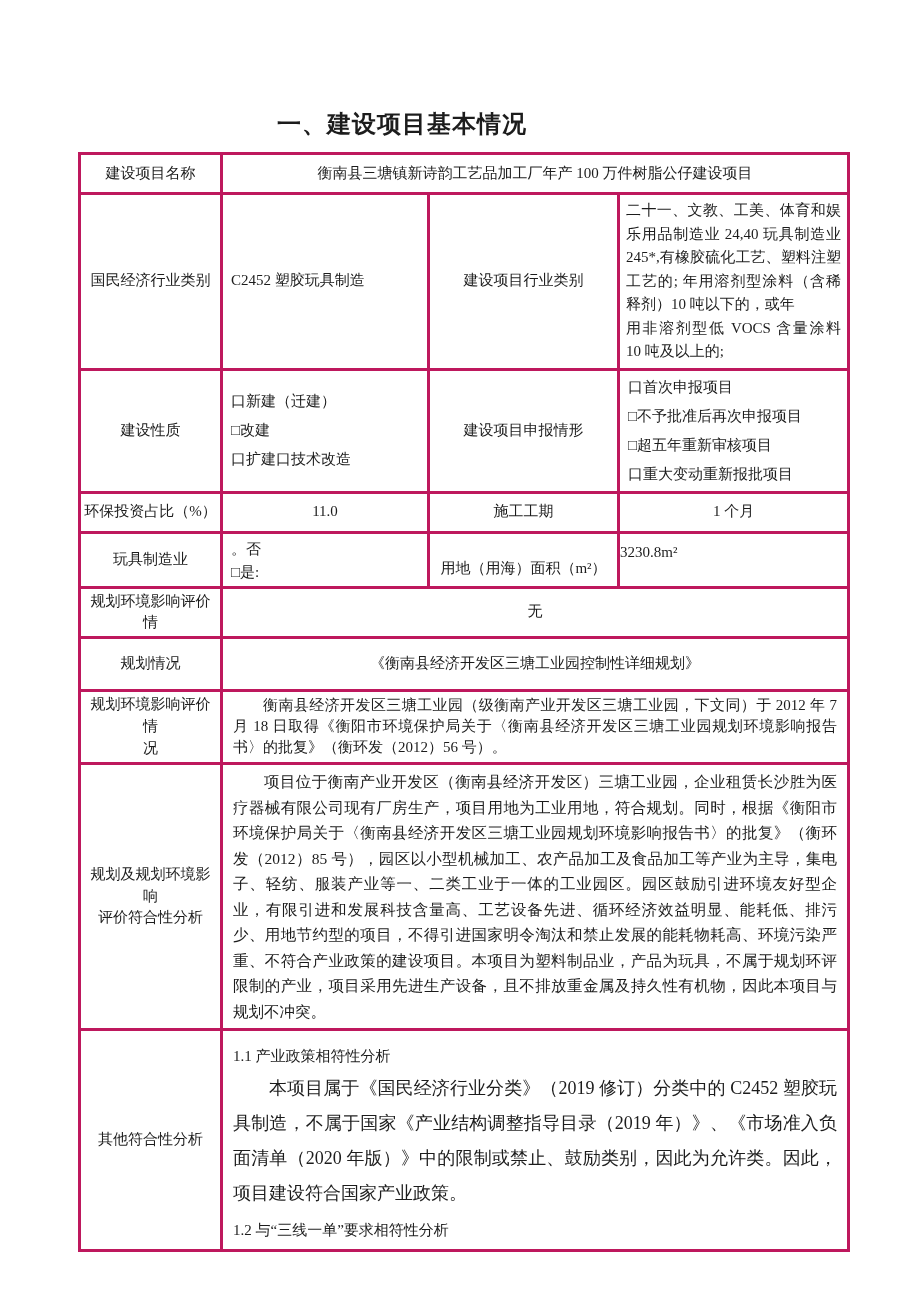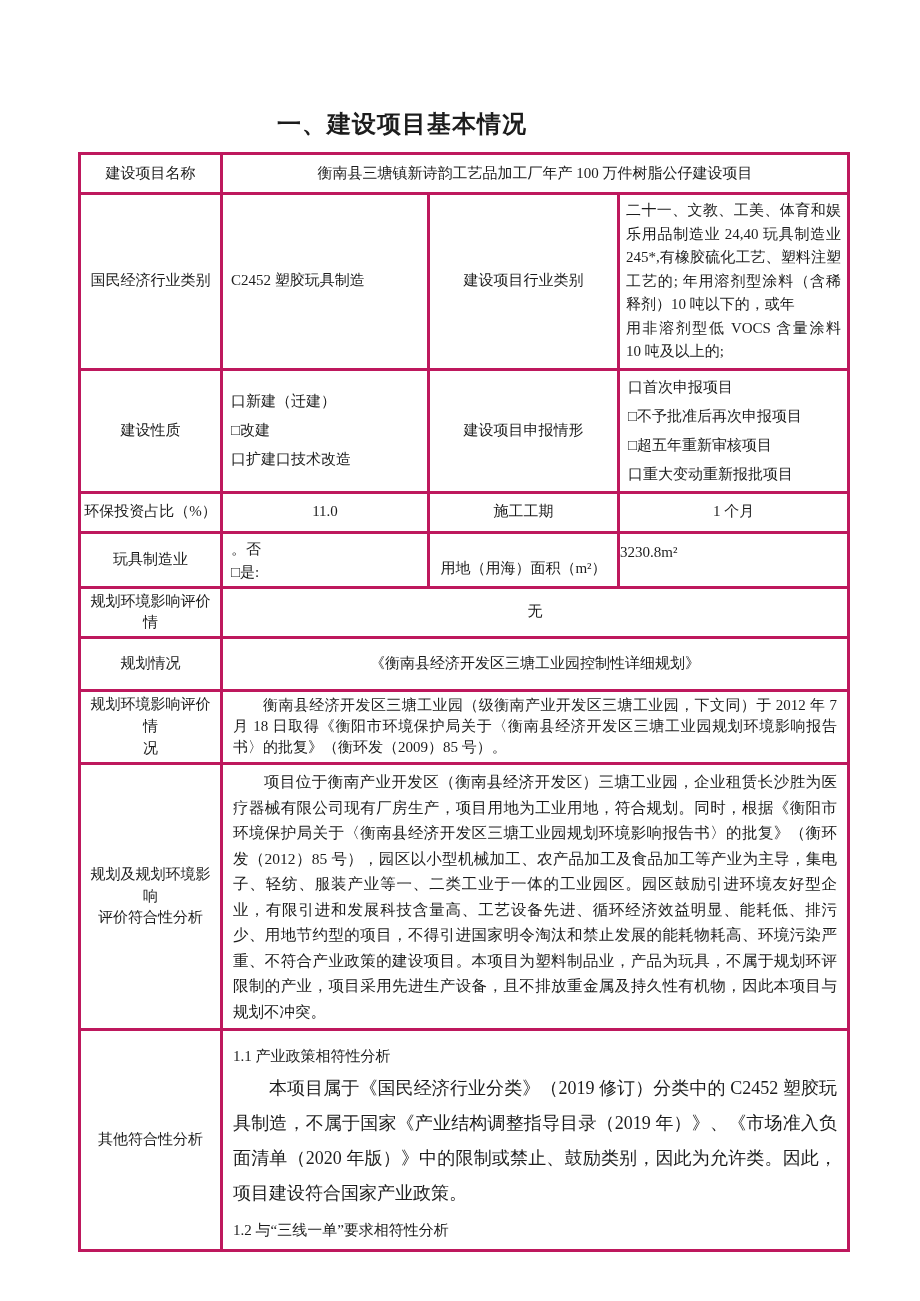--- a/index.html
+++ b/index.html
@@ -121,21 +121,21 @@
 
   <tr class="r8">
     <td class="lbl">规划情况</td>
     <td class="ctr" colspan="3">《衡南县经济开发区三塘工业园控制性详细规划》</td>
   </tr>
 
   <tr class="r9">
     <td class="lbl pre">规划环境影响评价情
 况</td>
     <td class="para-cell" colspan="3">
-      <div class="para">衡南县经济开发区三塘工业园（级衡南产业开发区三塘工业园，下文同）于 2012 年 7 月 18 日取得《衡阳市环境保护局关于〈衡南县经济开发区三塘工业园规划环境影响报告书〉的批复》（衡环发（2009）85 号）。</div>
+      <div class="para">衡南县经济开发区三塘工业园（级衡南产业开发区三塘工业园，下文同）于 2012 年 7 月 18 日取得《衡阳市环境保护局关于〈衡南县经济开发区三塘工业园规划环境影响报告书〉的批复》（衡环发（2012）56 号）。</div>
     </td>
   </tr>
 
   <tr class="r10">
     <td class="lbl pre">规划及规划环境影响
 评价符合性分析</td>
     <td class="para-cell" colspan="3">
       <div class="para">项目位于衡南产业开发区（衡南县经济开发区）三塘工业园，企业租赁长沙胜为医疗器械有限公司现有厂房生产，项目用地为工业用地，符合规划。同时，根据《衡阳市环境保护局关于〈衡南县经济开发区三塘工业园规划环境影响报告书〉的批复》（衡环发（2012）85 号），园区以小型机械加工、农产品加工及食品加工等产业为主导，集电子、轻纺、服装产业等一、二类工业于一体的工业园区。园区鼓励引进环境友好型企业，有限引进和发展科技含量高、工艺设备先进、循环经济效益明显、能耗低、排污少、用地节约型的项目，不得引进国家明令淘汰和禁止发展的能耗物耗高、环境污染严重、不符合产业政策的建设项目。本项目为塑料制品业，产品为玩具，不属于规划环评限制的产业，项目采用先进生产设备，且不排放重金属及持久性有机物，因此本项目与规划不冲突。</div>
     </td>
   </tr>

